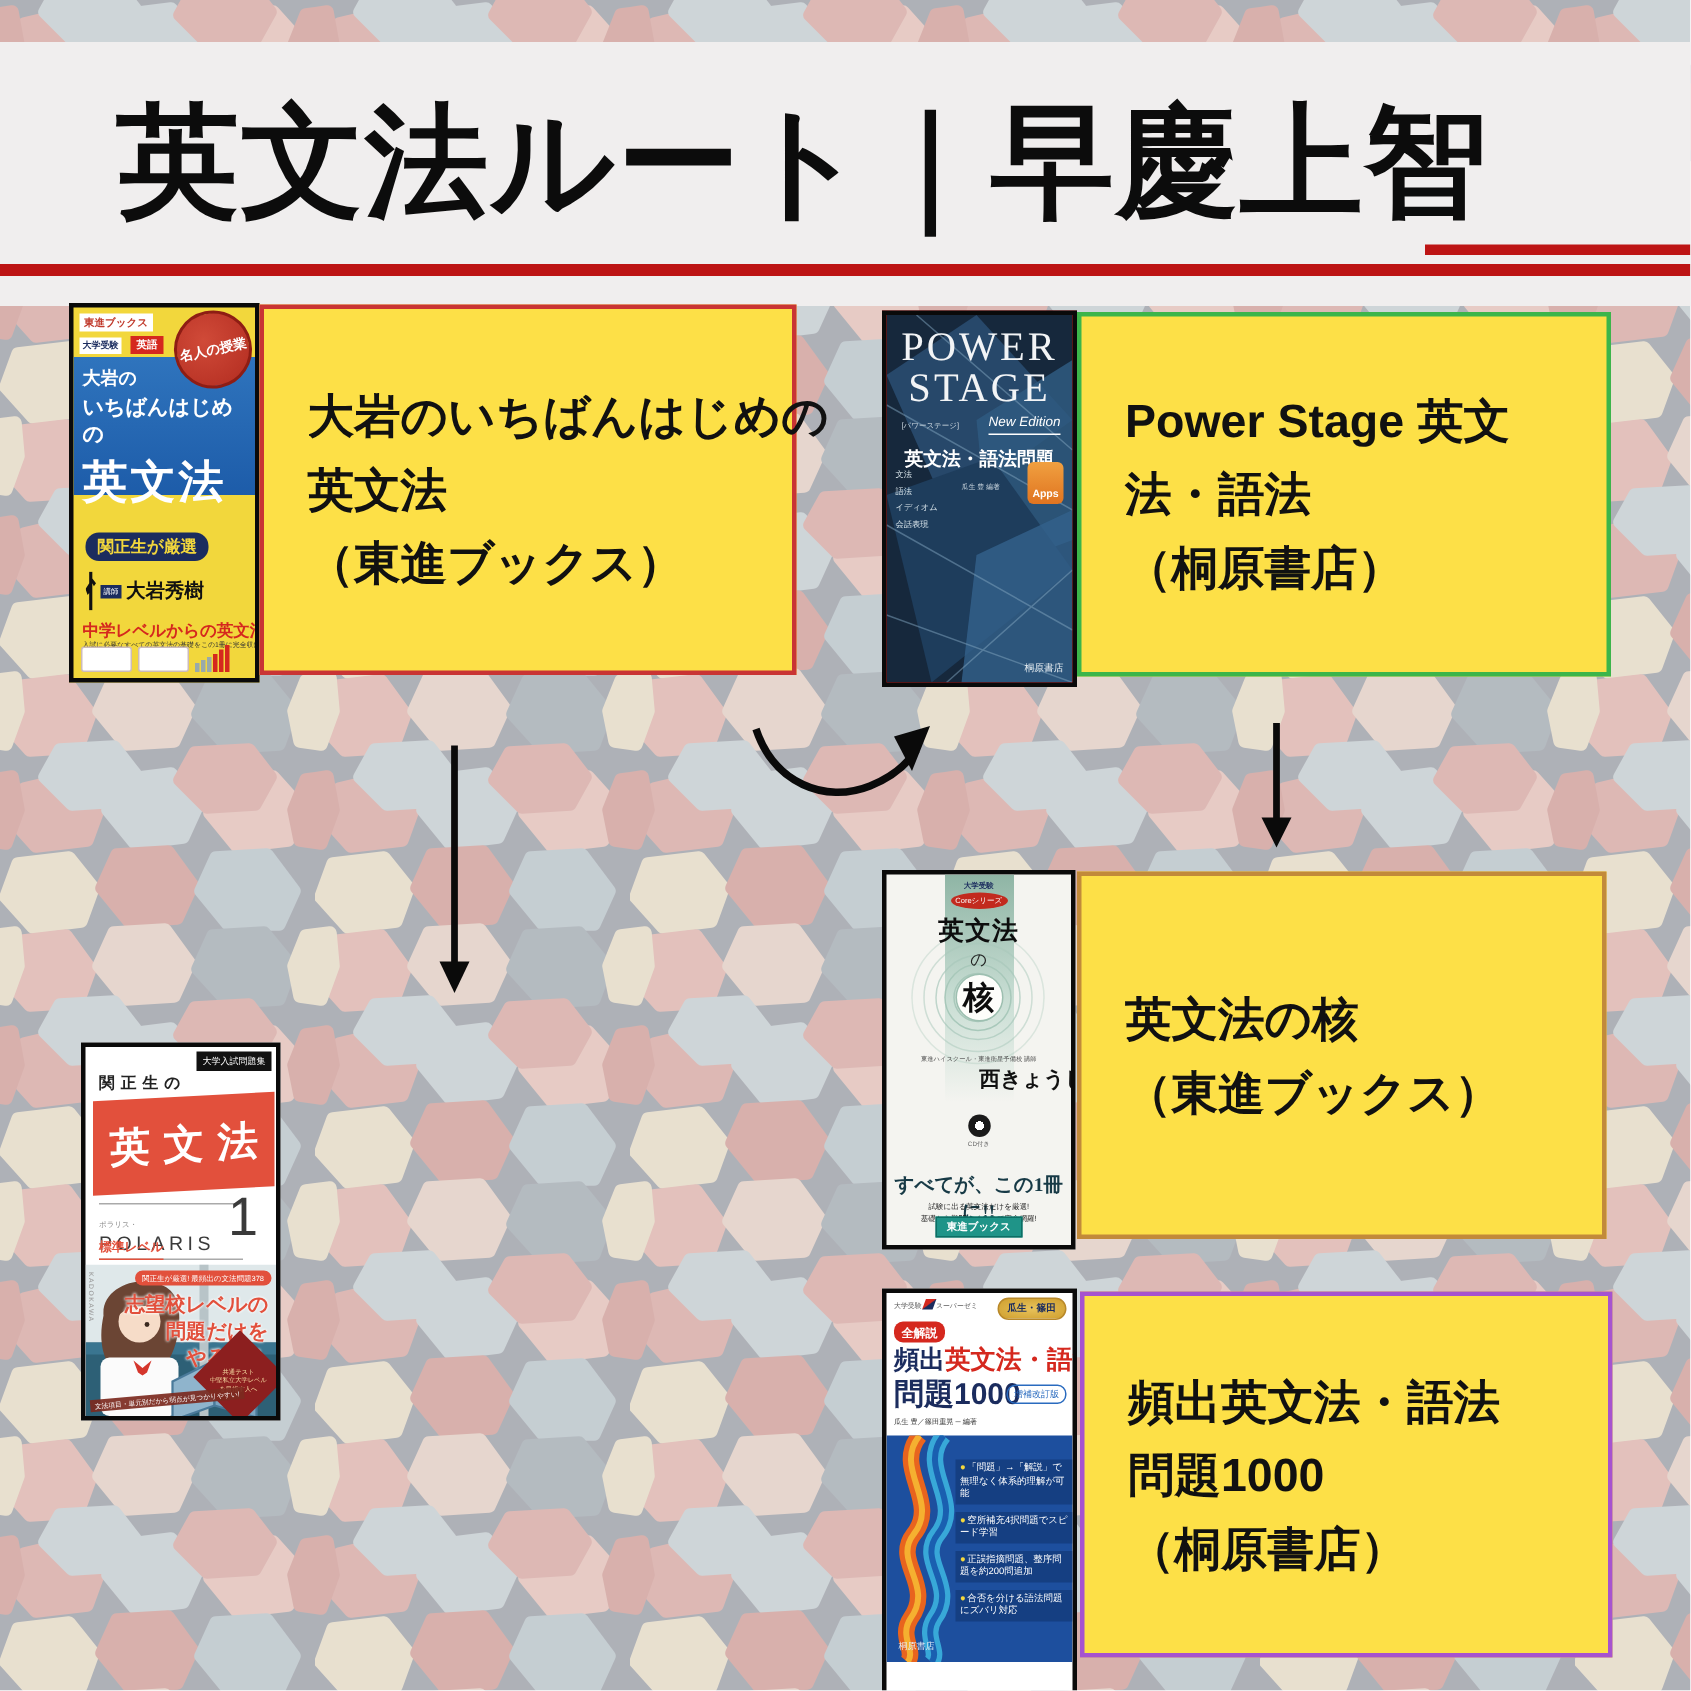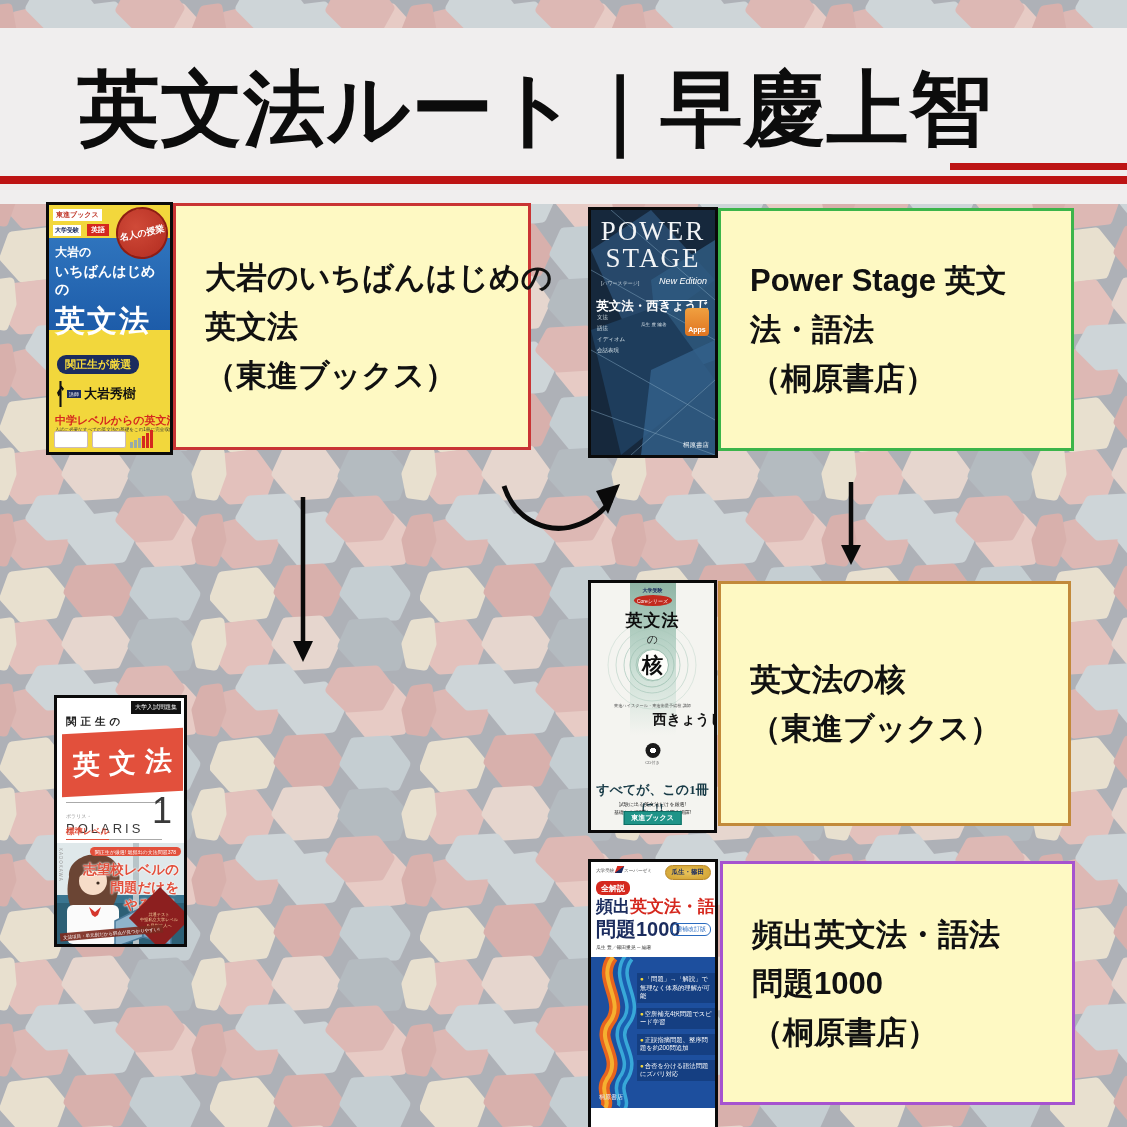--- a/index.html
+++ b/index.html
@@ -9,21 +9,21 @@
 
   
   .header { position:absolute; left:0; top:0; width:1127px; height:176px; background:#f0eeee;margin-top:28px; }
   .title { position:absolute; left:0; top:36px; width:1070px; text-align:center;
            font-size:82px; font-weight:900; color:#0c0c0c; letter-spacing:1px; line-height:1.1;
            font-family:"Liberation Sans", sans-serif; }
   .rule-short { position:absolute; left:950px; top:163px; width:177px; height:7px; background:#bd1414; }
   .rule-full  { position:absolute; left:0; top:176px; width:1127px; height:8px; background:#bd1414; }
 
   
-  .label-box { position:absolute; background:#fef9c3; border:3px solid #000;
+  .label-box { position:absolute; background:#fde047; border:3px solid #000;
                display:flex; flex-direction:column; justify-content:center; padding-left:29px; }
   .label-box .ln { font-size:31px; font-weight:700; color:#111; line-height:49px; white-space:nowrap; }
   .box1 { left:173px; top:203px; width:358px; height:247px; border-color:#c93434; }
   .box2 { left:718px; top:208px; width:356px; height:243px; border-color:#3cb54a; }
   .box3 { left:718px; top:581px; width:353px; height:245px; border-color:#c28a3a; }
   .box4 { left:188px; top:696px; width:355px; height:247px; border-color:#3c40c8; }
   .box5 { left:720px; top:861px; width:355px; height:244px; border-color:#a653cf; }
 
   
   .arrows { position:absolute; left:0; top:0; pointer-events:none; }
@@ -59,21 +59,21 @@
   .bk1-bars i { display:block; width:3px; background:#9aa; }
   .bk1-bars i.r { background:#d5281e; }
 
   
   .bk2 { left:588px; top:207px; width:130px; height:251px; background:#b91c1c; }
   .bk2 .facets { position:absolute; left:0; top:0; }
   .bk2-pw { position:absolute; left:0; top:8px; width:100%; text-align:center; color:#f2f4f6;
             font-family:"Liberation Serif", serif; font-size:27px; letter-spacing:2px; line-height:27px; }
   .bk2-kana { position:absolute; left:10px; top:70px; color:#cfdae2; font-size:5px; }
   .bk2-ed { position:absolute; right:8px; top:66px; color:#fff; font-size:9px; font-style:italic;
-            border-bottom:1px solid #fff; padding-bottom:14px; }
+            border-bottom:1px solid #fff; padding-bottom:3px; }
   .bk2-sub { position:absolute; left:0; top:88px; width:100%; text-align:center; color:#fff; font-size:12.5px; font-weight:700; }
   .bk2-auth { position:absolute; left:50px; top:112px; color:#cfdae2; font-size:4.6px; }
   .bk2-topics { position:absolute; left:6px; top:102px; color:#d8e4ea; font-size:5.5px; line-height:11px; }
   .bk2-apps { position:absolute; right:6px; top:98px; width:24px; height:28px; border-radius:4px;
               background:linear-gradient(#f0a040,#e07420); color:#fff; font-size:7px; font-weight:700;
               display:flex; align-items:flex-end; justify-content:center; padding-bottom:3px; }
   .bk2-pubr { position:absolute; right:6px; bottom:5px; color:#e8eef2; font-size:6.5px; }
 
   
   .bk3 { left:588px; top:580px; width:129px; height:253px; background:#f4f4f0; }
@@ -245,21 +245,21 @@
       <polygon points="0,120 70,95 124,170 30,245" fill="#1e3d5c"></polygon>
       <polygon points="60,160 124,130 124,245 50,245" fill="#33628c" opacity="0.8"></polygon>
       <path d="M0,60 L124,130 M20,0 L124,90 M0,140 L124,210 M40,245 L124,170 M0,200 L124,245" stroke="#7fa3bd" stroke-width="1" opacity="0.5" fill="none"></path>
     </svg>
     <div class="bk2-pw">
       <div>POWER</div>
       <div>STAGE</div>
     </div>
     <span class="bk2-kana">[パワーステージ]</span>
     <span class="bk2-ed">New Edition</span>
-    <div class="bk2-sub">英文法・西きょうじ</div>
+    <div class="bk2-sub">英文法・語法問題</div>
     <span class="bk2-auth">瓜生 豊 編著</span>
     <div class="bk2-topics">
       <div>文法</div>
       <div>語法</div>
       <div>イディオム</div>
       <div>会話表現</div>
     </div>
     <div class="bk2-apps">Apps</div>
     <span class="bk2-pubr">桐原書店</span>
   </div>

